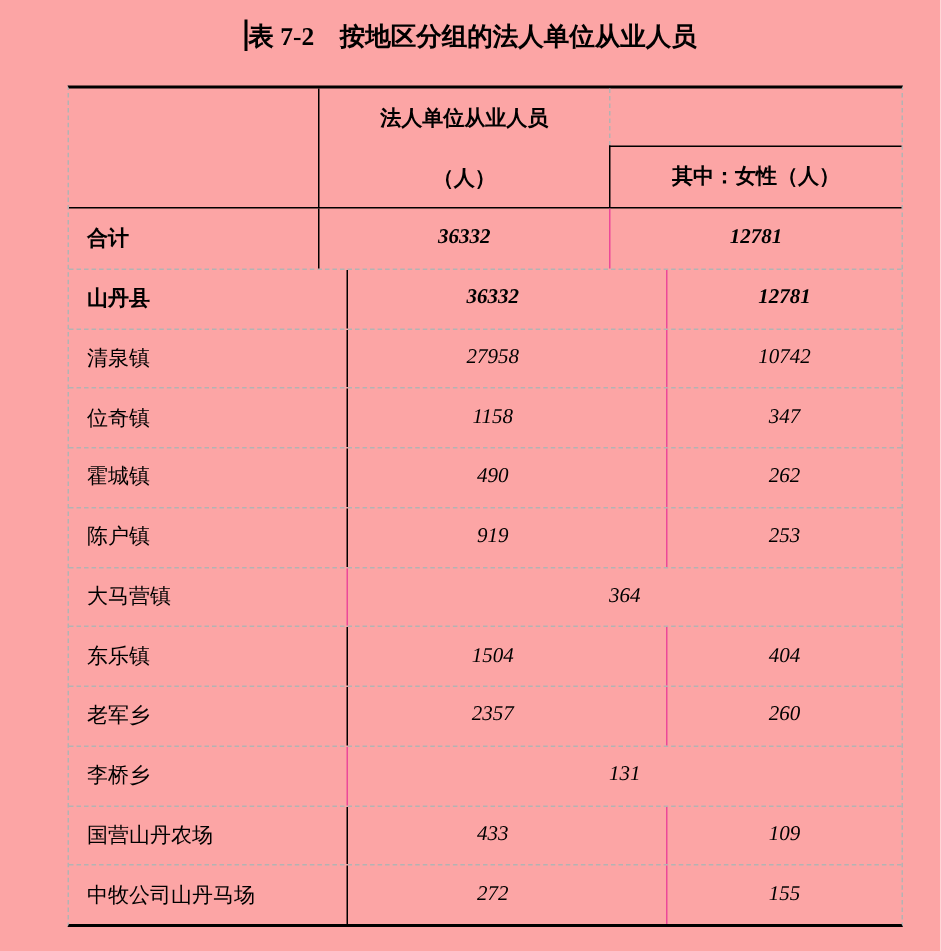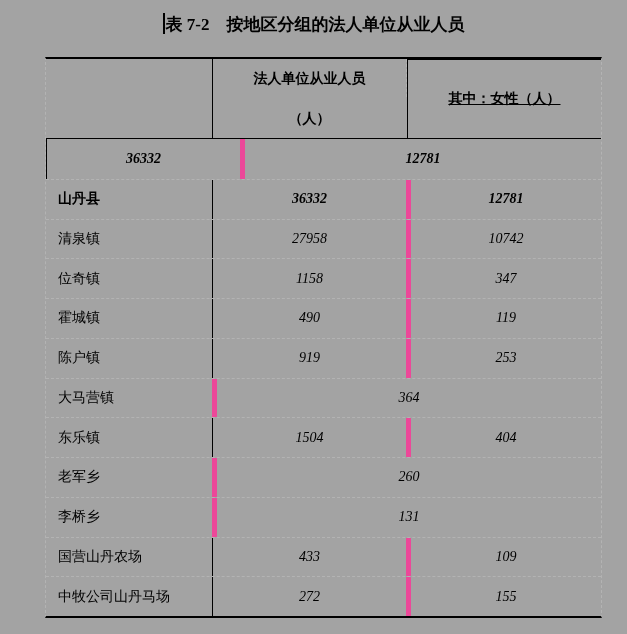--- a/index.html
+++ b/index.html
@@ -1,20 +1,20 @@
 <!DOCTYPE html>
 <html><head>
 <meta charset="utf-8">
 <style>
   * { margin:0; padding:0; box-sizing:border-box; }
   html,body { background:#ffffff; }
   .page {
     position:relative;
     width:627px; height:634px;
-    background:#a3a3a3;
+    background:#fca5a5;
     color:#000000;
     font-family:"Liberation Serif","DejaVu Serif",serif;
     overflow:hidden;
   }
   .title-row {
     position:absolute; top:13px; left:0; width:627px;
     text-align:center;
     font-size:17px; font-weight:bold;
     white-space:nowrap;
   }
@@ -42,41 +42,41 @@
   .c1 { width:166px; }
   .c2 { width:194px; border-left:1px solid #000000; }
   .c3 { flex:1; }
   .head-total {
     display:flex; flex-direction:column;
     justify-content:space-between;
     align-items:center;
     padding:11px 0 10px 0;
     text-align:center;
   }
-  .head-female { display:flex; flex-direction:row;text-decoration:underline; }
+  .head-female { display:flex; flex-direction:column; }
   .head-female-spacer {
     height:38px;
     border-left:1px dashed #b3b3b3;
   }
   .head-female-sub {
     flex:1;
     border-top:1px solid #000000;
     border-left:1px solid #000000;
     display:flex; align-items:center; justify-content:center;
   }
   .trow { display:flex; height:39.75px; }
-  .trow + .trow { border-top:1px dashed #b3b3b3; }
+  .trow + .trow { border-top:1px dashed #b3b3b3;gap:19px; }
   .trow .c1 {
     display:flex; align-items:center;
     padding-left:12px;
   }
   .trow .c2, .trow .c3 {
     display:flex; align-items:center; justify-content:center;font-style:italic;
   }
-  .trow .c3 { border-left:5px solid #ec4899; }
+  .trow .c3 { border-left:1px solid #ec4899; }
   .trow.bold { font-weight:bold; }
 </style>
 </head>
 <body>
 
 <div class="page">
 
   <div class="title-row">
     <span class="text-cursor"></span><span>表 7-2　按地区分组的法人单位从业人员</span>
   </div>
@@ -89,20 +89,21 @@
         <div>法人单位从业人员</div>
         <div>（人）</div>
       </div>
       <div class="c3 head-female">
         <div class="head-female-spacer"></div>
         <div class="head-female-sub">其中：女性（人）</div>
       </div>
     </div>
 
     <div class="trow bold">
+      <div class="c1">合计</div>
       <div class="c2">36332</div>
       <div class="c3">12781</div>
     </div>
 
     <div class="trow bold">
       <div class="c1">山丹县</div>
       <div class="c2">36332</div>
       <div class="c3">12781</div>
     </div>
 
@@ -114,21 +115,21 @@
 
     <div class="trow">
       <div class="c1">位奇镇</div>
       <div class="c2">1158</div>
       <div class="c3">347</div>
     </div>
 
     <div class="trow">
       <div class="c1">霍城镇</div>
       <div class="c2">490</div>
-      <div class="c3">119</div>
+      <div class="c3">262</div>
     </div>
 
     <div class="trow">
       <div class="c1">陈户镇</div>
       <div class="c2">919</div>
       <div class="c3">253</div>
     </div>
 
     <div class="trow">
       <div class="c1">大马营镇</div>
@@ -136,20 +137,21 @@
     </div>
 
     <div class="trow">
       <div class="c1">东乐镇</div>
       <div class="c2">1504</div>
       <div class="c3">404</div>
     </div>
 
     <div class="trow">
       <div class="c1">老军乡</div>
+      <div class="c2">2357</div>
       <div class="c3">260</div>
     </div>
 
     <div class="trow">
       <div class="c1">李桥乡</div>
       <div class="c3">131</div>
     </div>
 
     <div class="trow">
       <div class="c1">国营山丹农场</div>

